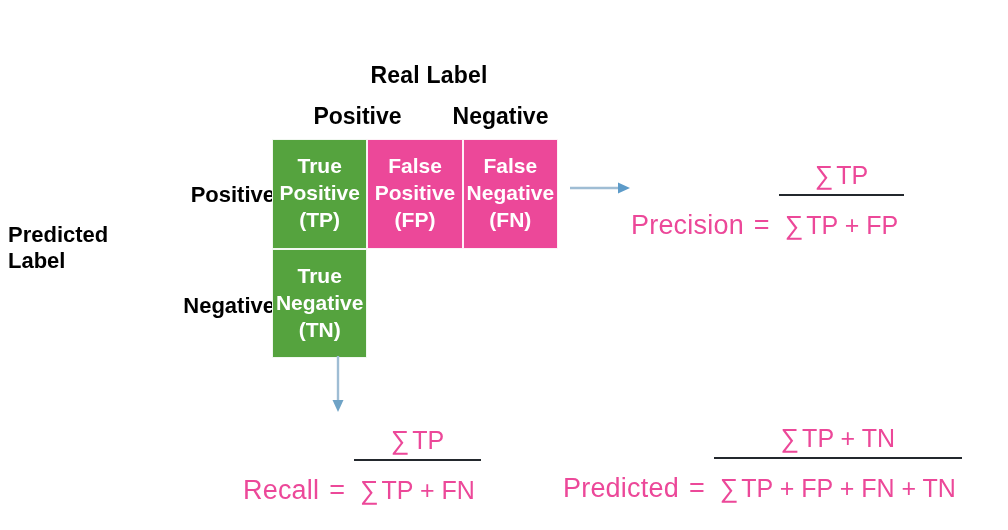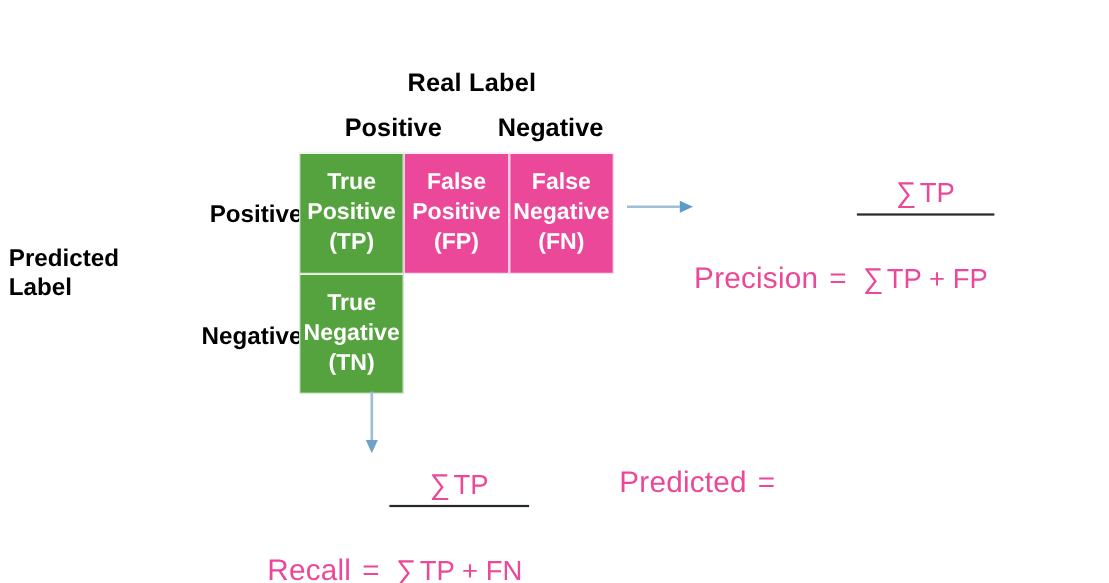--- a/index.html
+++ b/index.html
@@ -136,21 +136,21 @@
     padding: 0 6px;
     white-space: nowrap;
     line-height: 1.22;
   }
   .frac .num { padding-bottom: 2px; }
   .frac .bar {
     width: 100%;
     height: 2px;
     background: #23282d;
   }
-  .frac .den { padding-top: 14px; margin-top: 28px; }
+  .frac .den { padding-top: 14px; }
   .sig { font-size: 26px; padding-right: 3px; }
 
   #formula-precision { left: 631px; top: 160px; }
   #formula-recall    { left: 243px; top: 425px; }
   #formula-accuracy  { left: 563px; top: 423px; }
 </style>
 </head>
 <body>
 
 <div class="lbl" id="real-label-title">Real Label</div>
@@ -218,13 +218,18 @@
   <span class="frac">
     <span class="num"><span class="sig">∑</span><span>TP</span></span>
     <span class="bar"></span>
     <span class="den"><span class="sig">∑</span><span>TP + FN</span></span>
   </span>
 </div>
 
 <div class="formula" id="formula-accuracy">
   <span class="lhs">Predicted</span>
   <span class="eq">=</span>
+  <span class="frac">
+    <span class="num"><span class="sig">∑</span><span>TP + TN</span></span>
+    <span class="bar"></span>
+    <span class="den"><span class="sig">∑</span><span>TP + FP + FN + TN</span></span>
+  </span>
 </div>
 
 </body></html>

